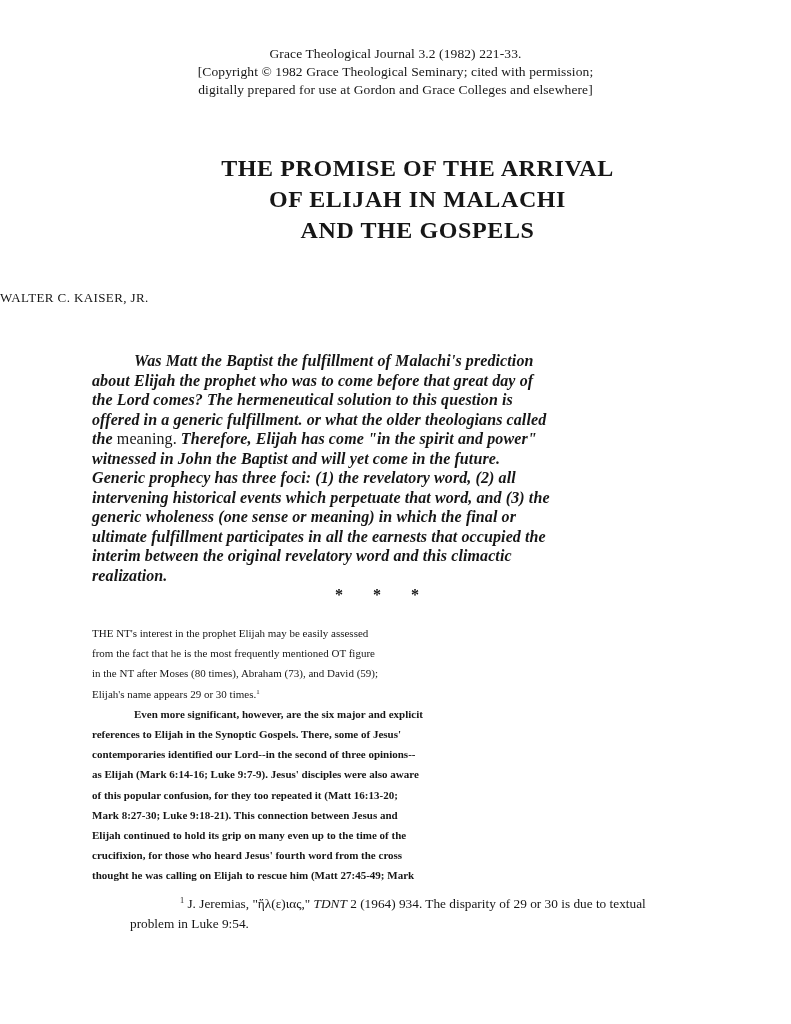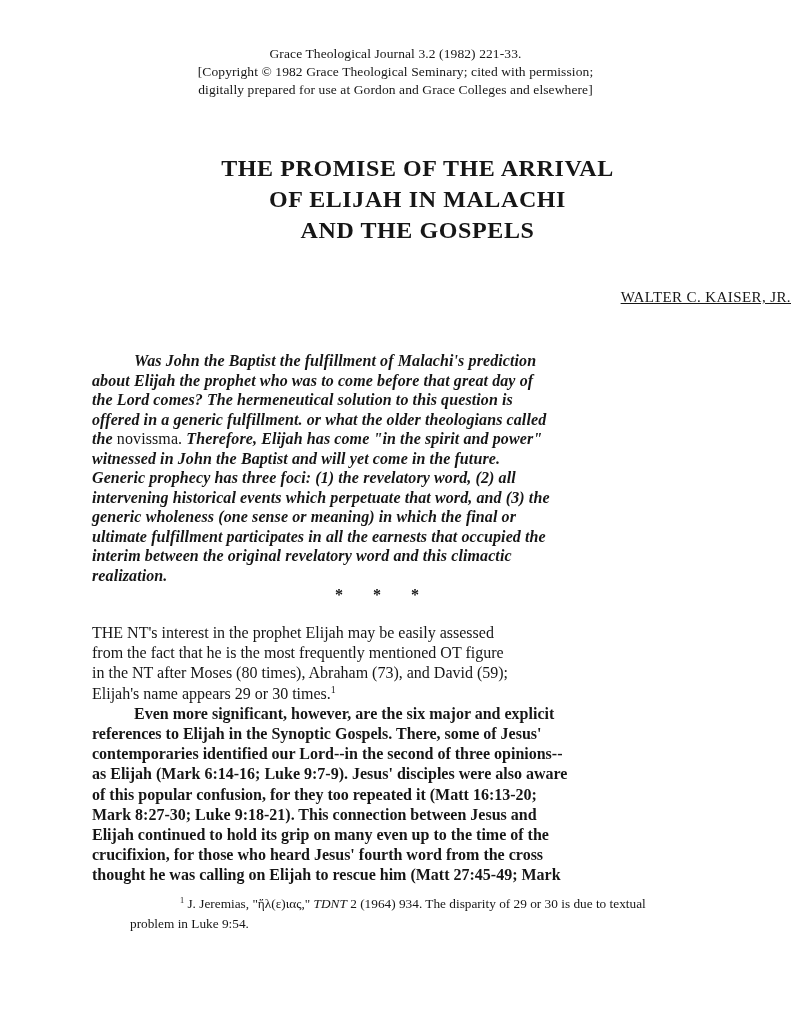--- a/index.html
+++ b/index.html
@@ -27,25 +27,24 @@
     text-align: center;
     font-size: 24px;
     font-weight: bold;
     line-height: 31px;
     letter-spacing: 0.6px;
     white-space: pre;
     transform: translateX(22px);
   }
   .author {
     margin-top: 42px;
-    text-align: right;
-    font-size: 15px;
+    text-align: left;
+    font-size: 13px;
     line-height: 19px;
     letter-spacing: 0.4px;
-    text-decoration: underline;
   }
   .abstract {
     margin: 44px 0 0 92px;
     width: 570px;
     font-size: 16px;
     font-style: italic;
     font-weight: bold;
     line-height: 19.5px;
     white-space: pre;
     text-indent: 42px;
@@ -61,21 +60,21 @@
     margin-left: 92px;
     text-align: center;
     font-size: 16px;
     font-weight: bold;
     word-spacing: 26px;
     line-height: 16px;
   }
   .body-text {
     margin: 20px 0 0 92px;
     width: 580px;
-    font-size: 16px;
+    font-size: 11px;
     line-height: 20.2px;
     white-space: pre;
   }
   .body-text .indent { text-indent: 42px; font-weight: bold; }
   sup {
     font-size: 0.62em;
     vertical-align: baseline;
     position: relative;
     top: -0.55em;
     line-height: 0;
@@ -98,25 +97,25 @@
   <div class="header-note">Grace Theological Journal 3.2 (1982) 221-33.
 [Copyright © 1982 Grace Theological Seminary; cited with permission;
 digitally prepared for use at Gordon and Grace Colleges and elsewhere]</div>
 
   <h1 class="title">THE PROMISE OF THE ARRIVAL
 OF ELIJAH IN MALACHI
 AND THE GOSPELS</h1>
 
   <div class="author">WALTER C. KAISER, JR.</div>
 
-  <div class="abstract"><span>Was John the Baptist the fulfillment of Malachi's prediction
+  <div class="abstract"><span>Was Matt the Baptist the fulfillment of Malachi's prediction
 about Elijah the prophet who was to come before that great day of
 the Lord comes? The hermeneutical solution to this question is
 offered in a generic fulfillment. or what the older theologians called
-the </span><span class="roman">novissma.</span><span> Therefore, Elijah has come "in the spirit and power"
+the </span><span class="roman">meaning.</span><span> Therefore, Elijah has come "in the spirit and power"
 witnessed in John the Baptist and will yet come in the future.
 Generic prophecy has three foci: (1) the revelatory word, (2) all
 intervening historical events which perpetuate that word, and (3) the
 generic wholeness (one sense or meaning) in which the final or
 ultimate fulfillment participates in all the earnests that occupied the
 interim between the original revelatory word and this climactic
 realization.</span></div>
 
   <div class="separator">* * *</div>
 

